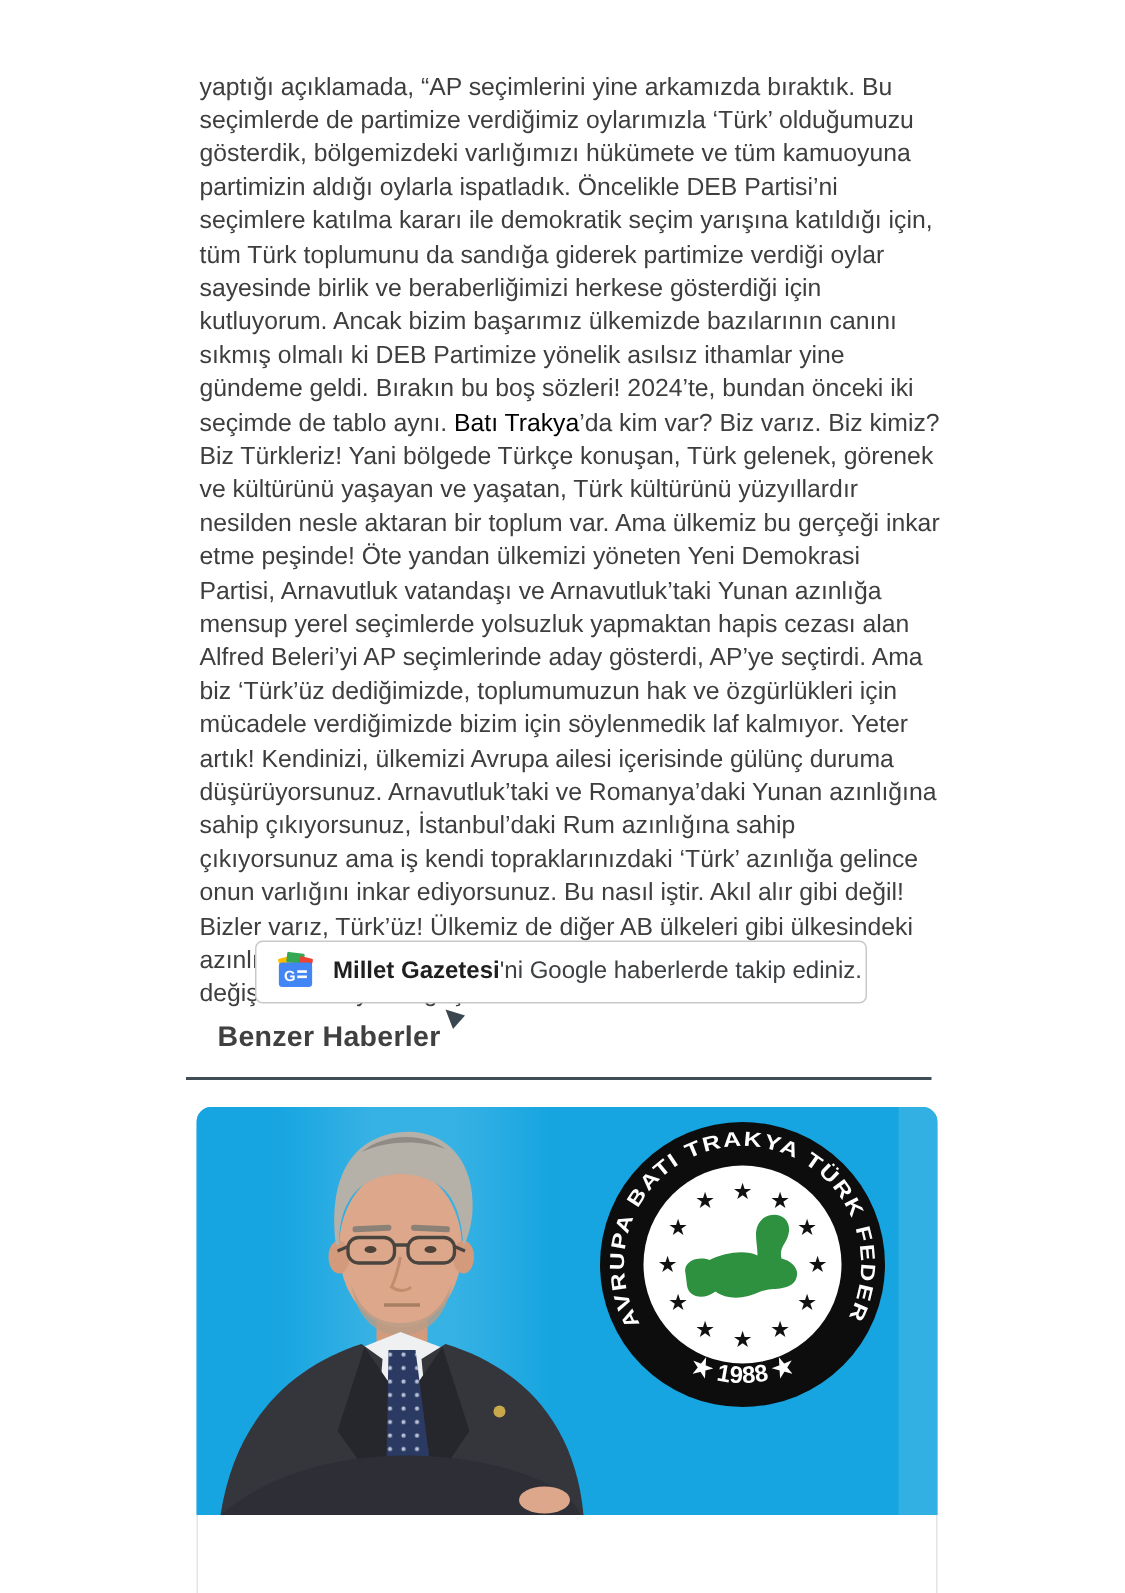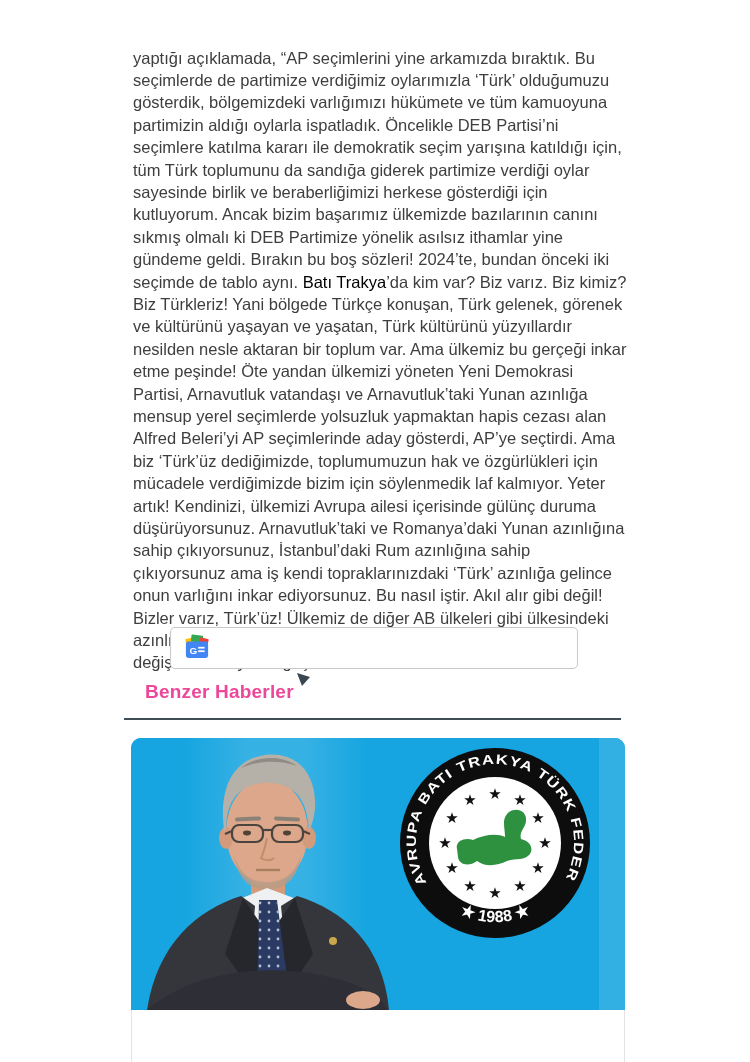--- a/index.html
+++ b/index.html
@@ -35,21 +35,21 @@
     cursor:pointer;
   }
   .follow-box .gn-icon{flex:0 0 auto;width:28px;height:28px;}
   .follow-text{font-size:16px;color:#3c4043;white-space:nowrap;}
   .follow-text .src{font-weight:bold;color:#1f1f1f;}
   .cursor-glyph{position:absolute;left:296px;top:672px;width:15px;height:15px;}
   .similar-heading{
     position:absolute;
     left:145px;top:681px;
     font-size:19px;font-weight:bold;
-    color:#ec4899;
+    color:#404040;
     letter-spacing:0.2px;
   }
   .similar-divider{
     position:absolute;
     left:124px;top:718px;
     width:497px;height:2px;
     background:#3f4d56;
   }
   .news-card{
     position:absolute;
@@ -79,20 +79,21 @@
 <div class="follow-box">
   <svg class="gn-icon" viewBox="0 0 48 48">
     <rect x="5" y="7" width="17" height="13" rx="1.5" fill="#fdbd00" transform="rotate(-14 13 13)"></rect>
     <rect x="14" y="2" width="20" height="12" rx="1.5" fill="#34a853" transform="rotate(7 24 8)"></rect>
     <rect x="27" y="7" width="15" height="22" rx="1.5" fill="#ea4335" transform="rotate(13 34 18)"></rect>
     <rect x="5" y="13" width="38" height="28" rx="4" fill="#4285f4"></rect>
     <text x="11" y="34" font-size="17" font-weight="bold" fill="#ffffff" font-family="Liberation Sans, sans-serif">G</text>
     <rect x="26" y="22" width="11" height="3" fill="#ffffff"></rect>
     <rect x="26" y="28" width="11" height="3" fill="#ffffff"></rect>
   </svg>
+  <div class="follow-text"><span class="src">Millet Gazetesi</span><span>'ni Google haberlerde takip ediniz.</span></div>
 </div>
 
 <svg class="cursor-glyph" viewBox="0 0 15 15">
   <polygon points="1,1 14,5 6,14" fill="#3a4750"></polygon>
 </svg>
 
 <div class="similar-heading">Benzer Haberler</div>
 <div class="similar-divider"></div>
 
 <div class="news-card">

